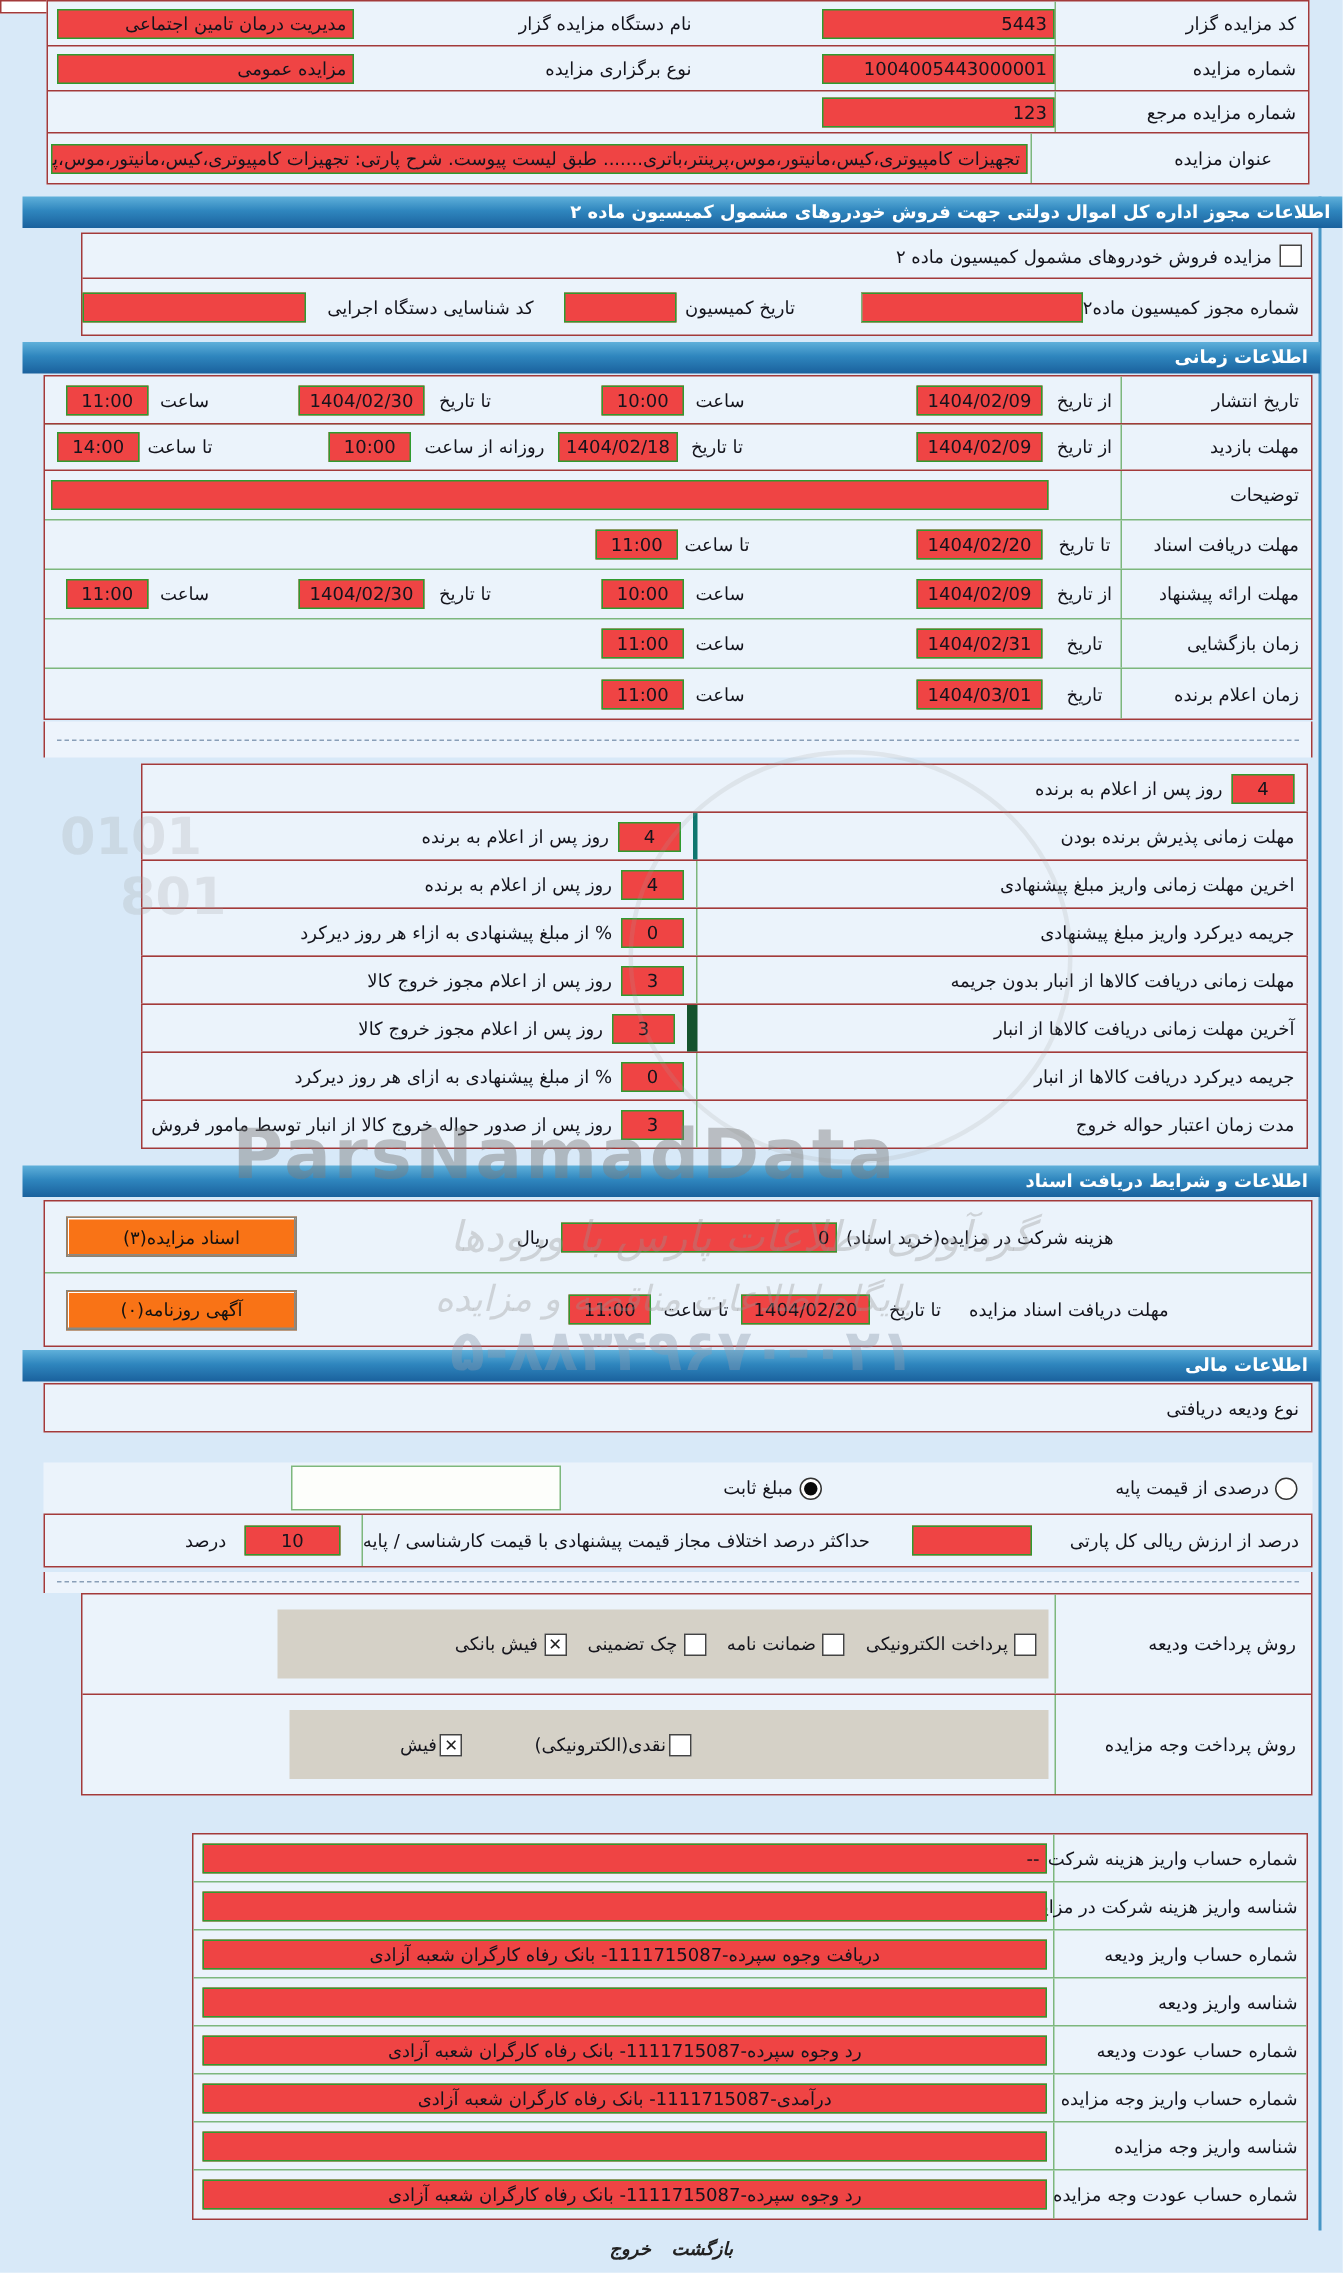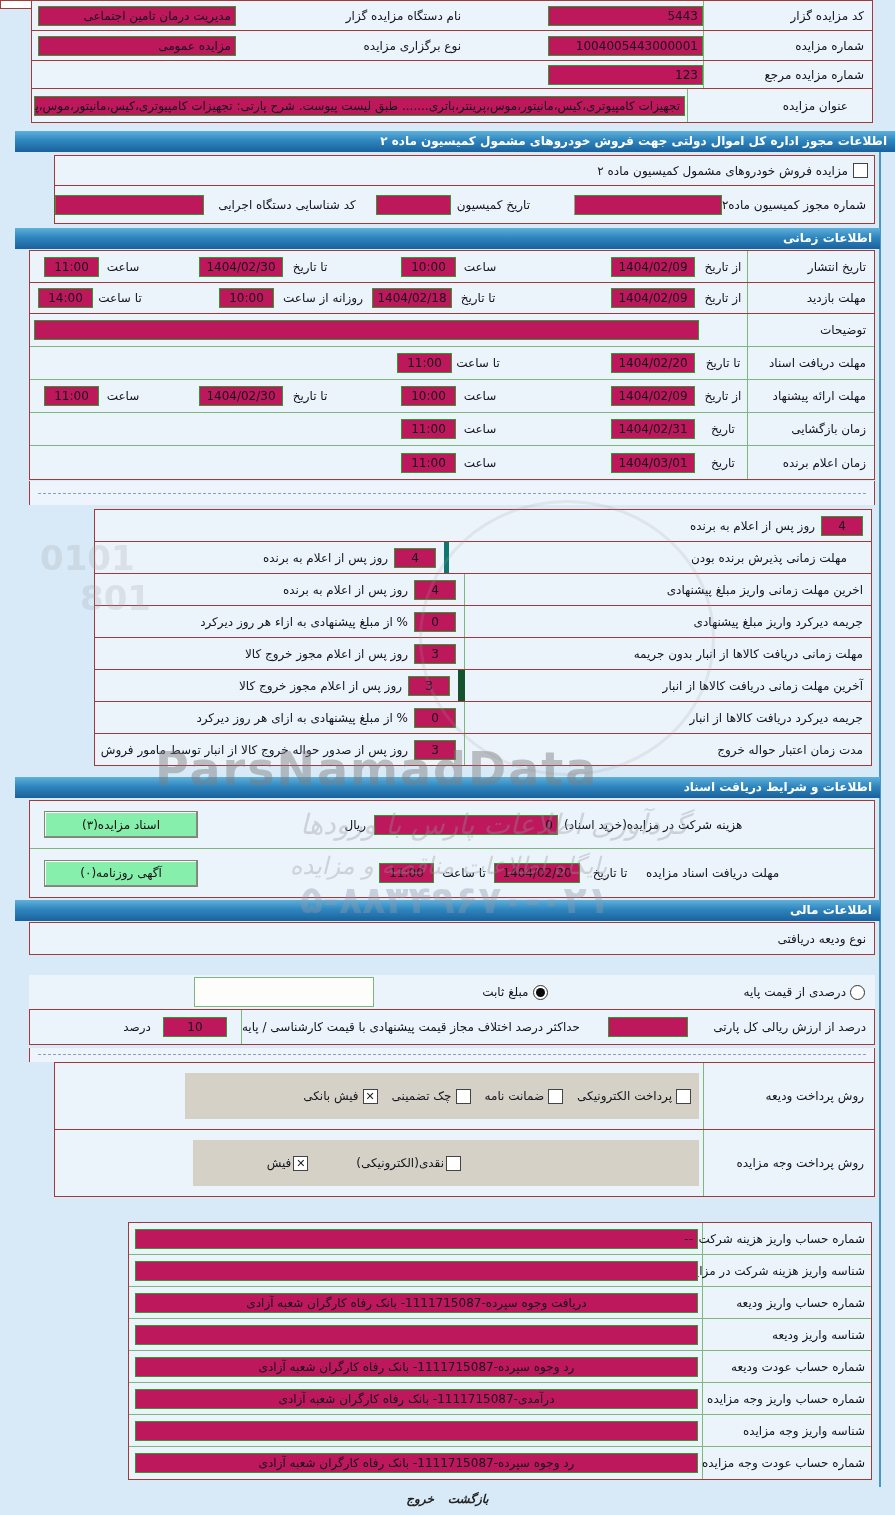--- a/index.html
+++ b/index.html
@@ -5,31 +5,31 @@
   html,body{margin:0;padding:0;}
   #page{position:relative;width:895px;height:1515px;overflow:hidden;background:#D8E9F8;
         direction:rtl;font-family:"DejaVu Sans",sans-serif;font-size:12px;color:#14141c;}
   .sec{position:absolute;box-sizing:border-box;}
   .row{display:flex;align-items:center;box-sizing:border-box;}
   .lbl{font-size:12px;color:#14141c;white-space:nowrap;}
   .bar{height:21px;line-height:21px;color:#fff;font-weight:bold;font-size:12px;padding:0 8px;
        background:linear-gradient(180deg,#5FB0DA 0%,#2F86BE 45%,#1A619D 100%);
        white-space:nowrap;overflow:hidden;}
   .tblbg{background:#EBF3FB;border:1px solid #A33A3A;}
-  .ylw{background:#be185d;border:1px solid #2F9B2F;height:20px;line-height:18px;font-size:12px;
+  .ylw{background:#ef4444;border:1px solid #2F9B2F;height:20px;line-height:18px;font-size:12px;
        padding:0 4px;box-sizing:border-box;overflow:hidden;white-space:nowrap;}
   .num{direction:ltr;text-align:right;}
   .ctr{direction:ltr;text-align:center;}
   .cb{width:13px;height:13px;min-width:13px;background:#fff;border:1px solid #444;display:inline-flex;
       align-items:center;justify-content:center;font-size:11px;line-height:11px;color:#222;}
   .cb[data-checked="true"]::after{content:"✕";}
   .radio{width:13px;height:13px;min-width:13px;background:#fff;border:1px solid #333;border-radius:50%;
       display:inline-flex;align-items:center;justify-content:center;}
   .radio[data-checked="true"]::after{content:"";width:9px;height:9px;border-radius:50%;background:#0a0a0a;}
-  .btn{width:152px;height:25px;background:#86efac;border:1px solid #858378;font-size:12px;color:#111;
+  .btn{width:152px;height:25px;background:#f97316;border:1px solid #858378;font-size:12px;color:#111;
        display:flex;align-items:center;justify-content:center;white-space:nowrap;
        box-shadow:inset -1px -1px 0 #8a8a85, inset 1px 1px 0 #ffffff;cursor:default;}
   .gsep{border-left:1px solid #7DB77D;}
   .dashbox{background:#EDF4FC;border-left:1px solid #A33A3A;border-right:1px solid #A33A3A;}
   .dash{border-top:1px dashed #8A9FB8;}
   .graypanel{background:#D5D1C7;height:46px;display:flex;align-items:center;}
   .wm{position:absolute;pointer-events:none;white-space:nowrap;}
   .footlink{font-style:italic;font-weight:bold;font-size:12px;color:#222;margin:0 5px;cursor:pointer;}
   .t-label{width:118px;padding-right:8px;border-left:1px solid #7DB77D;align-self:stretch;display:flex;align-items:center;}
   .t-c{width:48px;text-align:center;white-space:nowrap;}
@@ -172,21 +172,21 @@
   <div class="sec dashbox" style="top:481px;right:20px;width:846px;height:24px;">
     <div class="dash" style="margin:12px 8px 0 8px;"></div>
   </div>
 
   <div class="sec" style="top:510px;right:23px;width:778px;">
     <div class="row tblbg" style="height:33px;margin-top:-1px;">
       <div class="ylw ctr" style="width:42px;margin-right:8px;">4</div>
       <div class="lbl" style="margin-right:6px;">روز پس از اعلام به برنده</div>
     </div>
     <div class="row tblbg" style="height:33px;margin-top:-1px;">
-      <div class="lbl" style="width:398px;padding-right:24px;border-left:5px solid #0f766e;align-self:stretch;display:flex;align-items:center;">مهلت زمانی پذیرش برنده بودن</div>
+      <div class="lbl" style="width:398px;padding-right:8px;border-left:3px solid #0f766e;align-self:stretch;display:flex;align-items:center;">مهلت زمانی پذیرش برنده بودن</div>
       <div class="ylw ctr" style="width:42px;margin-right:8px;">4</div>
       <div class="lbl" style="margin-right:6px;">روز پس از اعلام به برنده</div>
     </div>
     <div class="row tblbg" style="height:33px;margin-top:-1px;">
       <div class="lbl" style="width:398px;padding-right:8px;border-left:1px solid #7DB77D;align-self:stretch;display:flex;align-items:center;">اخرین مهلت زمانی واریز مبلغ پیشنهادی</div>
       <div class="ylw ctr" style="width:42px;margin-right:8px;">4</div>
       <div class="lbl" style="margin-right:6px;">روز پس از اعلام به برنده</div>
     </div>
     <div class="row tblbg" style="height:33px;margin-top:-1px;">
       <div class="lbl" style="width:398px;padding-right:8px;border-left:1px solid #7DB77D;align-self:stretch;display:flex;align-items:center;">جریمه دیرکرد واریز مبلغ پیشنهادی</div>

